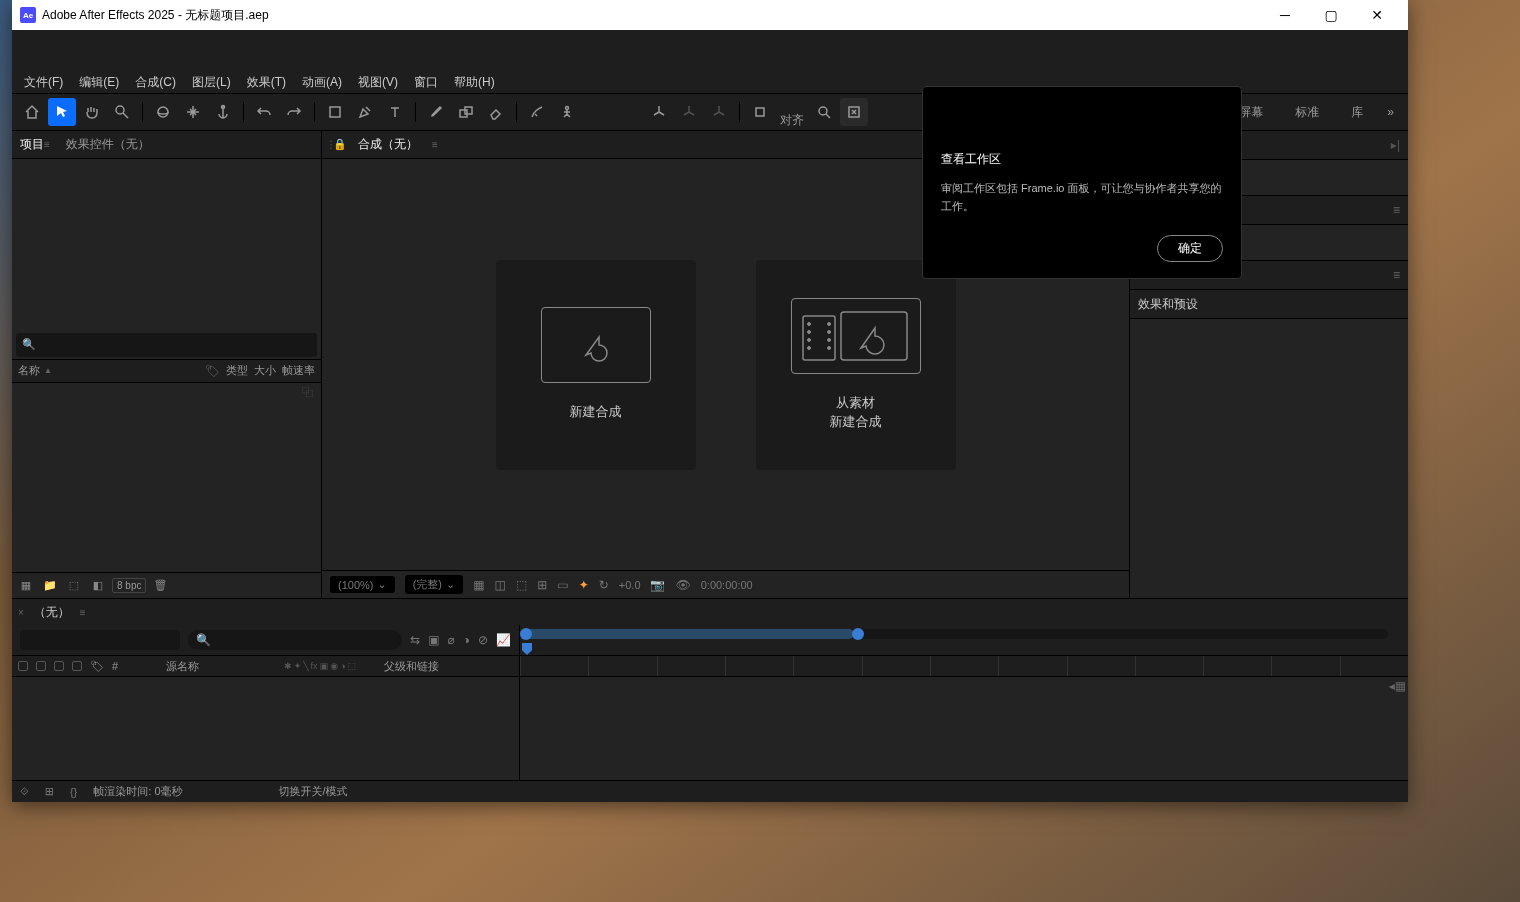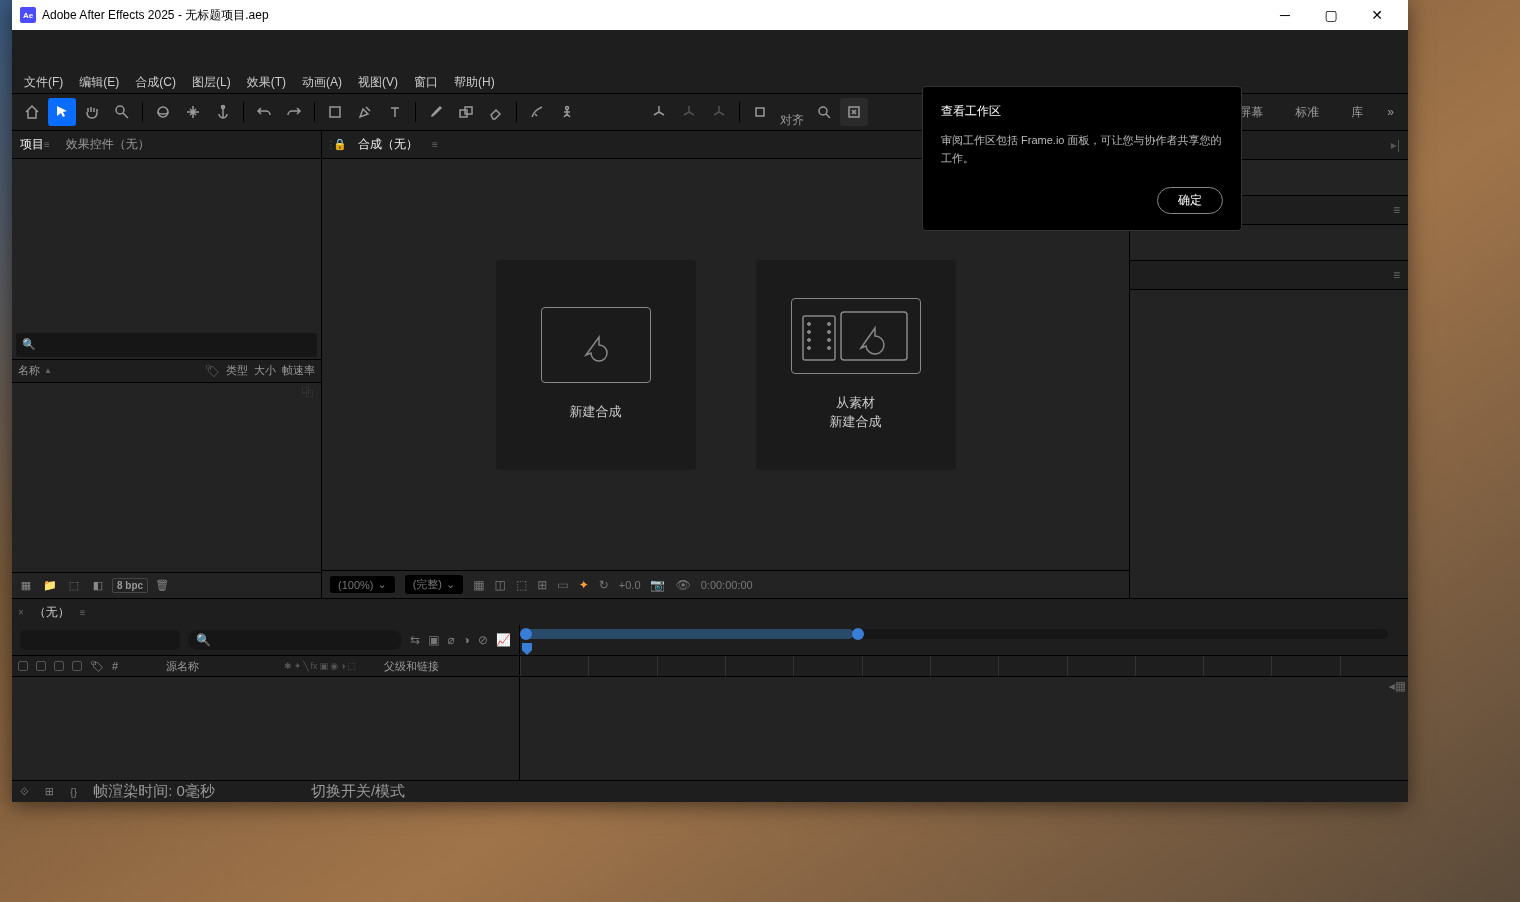--- a/index.html
+++ b/index.html
@@ -46,21 +46,21 @@
 .cols { height:24px; display:flex; align-items:center; border-top:1px solid #000; border-bottom:1px solid #000; background:#1e1e1e; padding:0 6px; gap:6px; }
 .cols .col { font-size:11px; color:#999; display:flex; align-items:center; gap:4px; }
 .cols .col.name { flex:1; }
 .cols .sort { font-size:8px; color:#666; }
 .cols .tagic { color:#666; font-size:12px; }
 .proj-rows { height:18px; display:flex; justify-content:flex-end; padding:0 8px; align-items:center; }
 .proj-rows .flowic { color:#666; font-size:11px; }
 .proj-list { flex:1; background:#232323; }
 .proj-footer { height:26px; background:#232323; border-top:1px solid #000; display:flex; align-items:center; padding:0 4px; gap:4px; }
 .pficon { width:20px; height:18px; display:flex; align-items:center; justify-content:center; color:#888; font-size:11px; }
-.bpc { font-size:10px; color:#999; border:1px solid #444; padding:1px 4px; border-radius:2px;font-weight:bold; }
+.bpc { font-size:10px; color:#999; border:1px solid #444; padding:1px 4px; border-radius:2px; }
 
 
 .center { flex:1; display:flex; flex-direction:column; background:#1e1e1e; border-right:1px solid #000; }
 .ctabs { height:28px; display:flex; align-items:center; border-bottom:1px solid #000; }
 .ctabs .handle { width:8px; color:#555; font-size:10px; padding:0 4px; }
 .viewer { flex:1; background:#232323; display:flex; align-items:center; justify-content:center; gap:60px; }
 .card { width:200px; height:210px; background:#1b1b1b; border-radius:4px; display:flex; flex-direction:column; align-items:center; justify-content:center; gap:20px; }
 .card .art { width:110px; height:76px; border:1.5px solid #888; border-radius:4px; position:relative; display:flex; align-items:center; justify-content:center; }
 .card .art svg { stroke:#888; fill:none; }
 .card .lbl { font-size:13px; color:#ccc; text-align:center; line-height:1.4; }
@@ -75,21 +75,21 @@
 .rpanel { border-bottom:1px solid #000; }
 .rpanel-head { height:28px; display:flex; align-items:center; padding:0 8px; font-size:12px; color:#ccc; }
 .rpanel-head .menu-ic { margin-left:auto; color:#666; font-size:12px; }
 .rpanel-head .navic { color:#555; font-size:12px; margin-left:auto; }
 .rpanel-body { height:36px; background:#232323; border-top:1px solid #000; }
 .rfill { flex:1; background:#232323; }
 
 
 .popup { position:absolute; right:166px; top:86px; width:320px; background:#000; border:1px solid #333; border-radius:4px; padding:16px 18px; z-index:50; }
 .popup::before { content:""; position:absolute; top:-8px; right:158px; border:8px solid transparent; border-bottom-color:#000; }
-.popup .pt { font-size:12px; color:#fff; margin-bottom:12px; font-weight:500; }
+.popup .pt { font-size:12px; color:#fff; margin-bottom:12px; font-weight:500;margin-top:48px; }
 .popup .pb { font-size:11px; color:#bbb; line-height:1.6; margin-bottom:20px; }
 .popup .ok { float:right; border:1px solid #888; border-radius:20px; padding:4px 20px; font-size:12px; color:#fff; background:transparent; }
 
 
 .timeline { height:204px; background:#1e1e1e; border-top:1px solid #000; display:flex; flex-direction:column; }
 .tl-tabs { height:26px; display:flex; align-items:center; }
 .tl-tabs .tlx { color:#666; font-size:10px; padding:0 6px; }
 .tl-tabs .tln { font-size:12px; color:#ccc; padding:0 4px; }
 .tl-tabs .menu-ic { font-size:10px; color:#666; padding:0 6px; }
 .tl-body { flex:1; display:flex; }
@@ -112,21 +112,21 @@
 .tl-zoom .zhandle.l { left:-2px; }
 .tl-zoom .zhandle.r { left:330px; }
 .tl-zoom .zfill { position:absolute; left:4px; width:328px; top:0; bottom:0; background:#2a4a6a; border-radius:5px; }
 .tl-ruler { height:22px; border-top:1px solid #000; border-bottom:1px solid #000; display:flex; position:relative; }
 .tl-ruler .tick { flex:1; border-left:1px solid #333; }
 .tl-playhead-wrap { position:absolute; left:2px; top:18px; }
 .tl-playhead { width:10px; height:12px; background:#3a7dd4; clip-path:polygon(0 0,100% 0,100% 60%,50% 100%,0 60%); }
 .tl-track { flex:1; background:#232323; position:relative; }
 .tl-markrow { position:absolute; right:2px; top:2px; color:#666; font-size:12px; }
 .tl-footer { height:22px; background:#1e1e1e; border-top:1px solid #000; display:flex; align-items:center; padding:0 8px; gap:16px; }
-.tlf { font-size:15px; color:#999; }
+.tlf { font-size:11px; color:#999; }
 .tlf-ic { color:#777; font-size:11px; }
 
 
 .wallpaper { position:absolute; inset:0; background:linear-gradient(145deg,#3a5a80 0%,#7a5a3a 30%,#a0744a 60%,#5a4a3a 100%); z-index:-1; }
 </style>
 </head>
 <body>
 
 <div class="wallpaper"></div>
 
@@ -413,20 +413,25 @@
       </div>
       <div class="rpanel">
         <div class="rpanel-head">
             <span class="menu-ic">≡</span>
           </div>
         <div class="rpanel-body"></div>
       </div>
       <div class="rpanel">
         <div class="rpanel-head">
             <span class="menu-ic">≡</span>
+          </div>
+      </div>
+      <div class="rpanel">
+        <div class="rpanel-head">
+            <span>效果和预设</span>
           </div>
       </div>
       <div class="rfill"></div>
     </div>
 
   </div>
 
   <div class="popup">
     <div class="pt">查看工作区</div>
     <div class="pb">审阅工作区包括 Frame.io 面板，可让您与协作者共享您的工作。</div>

